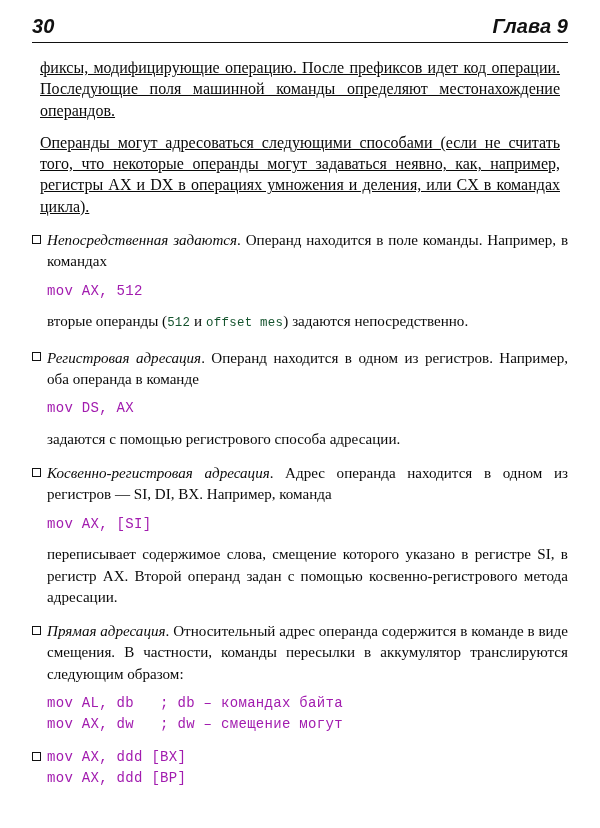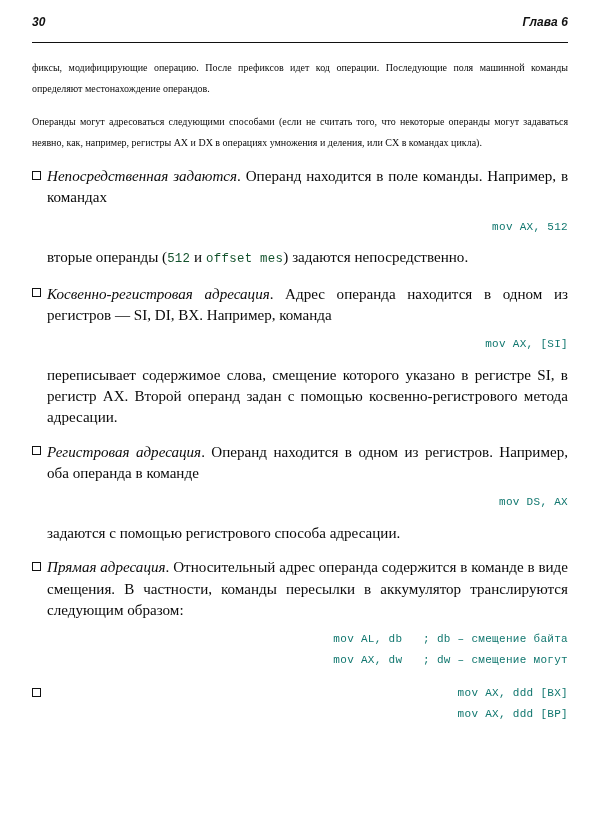--- a/index.html
+++ b/index.html
@@ -29,46 +29,47 @@
   .running-head {
     position: relative;
     margin: 16px 32px 0 32px;
     height: 24px;
     display: flex;
     align-items: flex-start;
     justify-content: space-between;
     font-family: "Liberation Sans", "DejaVu Sans", sans-serif;
     font-style: italic;
     font-weight: 700;
-    font-size: 12px;
+    font-size: 20px;
     letter-spacing: 0.1px;
     color: #111;
   }
   .running-head .folio { line-height: 1; }
   .running-head .chapter { line-height: 1; }
   .head-rule {
     margin: 2px 32px 0 32px;
     height: 0;
     border-top: 1.6px solid #111;
   }
 
   
   .column {
     margin: 0 32px;
     width: 536px;
   }
 
   p.para {
-    margin: 0;
+    margin: 8px;
     padding: 0;
-    font-size: 10px;
+    font-size: 16px;
     line-height: 21.3px;
     text-align: justify;
     text-justify: inter-word;
     hyphens: manual;
+    text-decoration: underline;
   }
   p.para.first { margin-top: 14px; }
   p.para.gap { margin-top: 11px; }
 
   
   ul.bullets {
     list-style: none;
     margin: 0;
     padding: 0;
   }
@@ -98,42 +99,41 @@
 
   .term {
     font-style: italic;
   }
   .codeblock {
     margin: 8px 0 0 0;
     padding: 0;
   }
   .codeblock .codeline {
     font-family: "Liberation Mono", "DejaVu Sans Mono", monospace;
-    font-size: 11px;
+    font-size: 14px;
     line-height: 20.6px;
-    color: #0f766e;
+    color: #a21caf;
     white-space: pre;
     letter-spacing: 0.3px;
-    text-align: right;
   }
   code.inline {
     font-family: "Liberation Mono", "DejaVu Sans Mono", monospace;
     font-size: 12.4px;
     color: #14532d;
     letter-spacing: 0.3px;
   }
 </style>
 </head>
 <body>
 
 <div class="page">
 
   <div class="running-head">
     <span class="folio">30</span>
-    <span class="chapter">Глава 6</span>
+    <span class="chapter">Глава 9</span>
   </div>
   <div class="head-rule"></div>
 
   <div class="column">
 
     <p class="para first">фиксы, модифицирующие операцию. После префиксов идет код операции. Последующие поля машинной команды определяют местонахождение операндов.</p>
 
     <p class="para gap">Операнды могут адресоваться следующими способами (если не считать того, что некоторые операнды могут задаваться неявно, как, например, регистры AX и DX в операциях умножения и деления, или CX в командах цикла).</p>
 
     <ul class="bullets">
@@ -142,41 +142,41 @@
         <span class="marker"></span>
         <p class="btext"><em class="term">Непосредственная задаются</em><span>. Операнд находится в поле команды. Например, в командах</span></p>
         <div class="codeblock">
           <div class="codeline">mov AX, 512</div>
         </div>
         <p class="btext tail"><span>вторые операнды (</span><code class="inline">512</code><span> и </span><code class="inline">offset mes</code><span>) задаются непосредственно.</span></p>
       </li>
 
       <li class="bullet">
         <span class="marker"></span>
+        <p class="btext"><em class="term">Регистровая адресация</em><span>. Операнд находится в одном из регистров. Например, оба операнда в команде</span></p>
+        <div class="codeblock">
+          <div class="codeline">mov DS, AX</div>
+        </div>
+        <p class="btext tail">задаются с помощью регистрового способа адресации.</p>
+      </li>
+
+      <li class="bullet">
+        <span class="marker"></span>
         <p class="btext"><em class="term">Косвенно-регистровая адресация</em><span>. Адрес операнда находится в одном из регистров — SI, DI, BX. Например, команда</span></p>
         <div class="codeblock">
           <div class="codeline">mov AX, [SI]</div>
         </div>
         <p class="btext tail">переписывает содержимое слова, смещение которого указано в регистре SI, в регистр AX. Второй операнд задан с помощью косвенно-регистрового метода адресации.</p>
       </li>
 
       <li class="bullet">
         <span class="marker"></span>
-        <p class="btext"><em class="term">Регистровая адресация</em><span>. Операнд находится в одном из регистров. Например, оба операнда в команде</span></p>
-        <div class="codeblock">
-          <div class="codeline">mov DS, AX</div>
-        </div>
-        <p class="btext tail">задаются с помощью регистрового способа адресации.</p>
-      </li>
-
-      <li class="bullet">
-        <span class="marker"></span>
         <p class="btext"><em class="term">Прямая адресация</em><span>. Относительный адрес операнда содержится в команде в виде смещения. В частности, команды пересылки в аккумулятор транслируются следующим образом:</span></p>
         <div class="codeblock">
-          <div class="codeline">mov AL, db   ; db – смещение байта</div>
+          <div class="codeline">mov AL, db   ; db – командах байта</div>
           <div class="codeline">mov AX, dw   ; dw – смещение могут</div>
         </div>
       </li>
 
       <li class="bullet">
         <span class="marker"></span>
         <div class="codeblock">
           <div class="codeline">mov AX, ddd [BX]</div>
           <div class="codeline">mov AX, ddd [BP]</div>
         </div>

